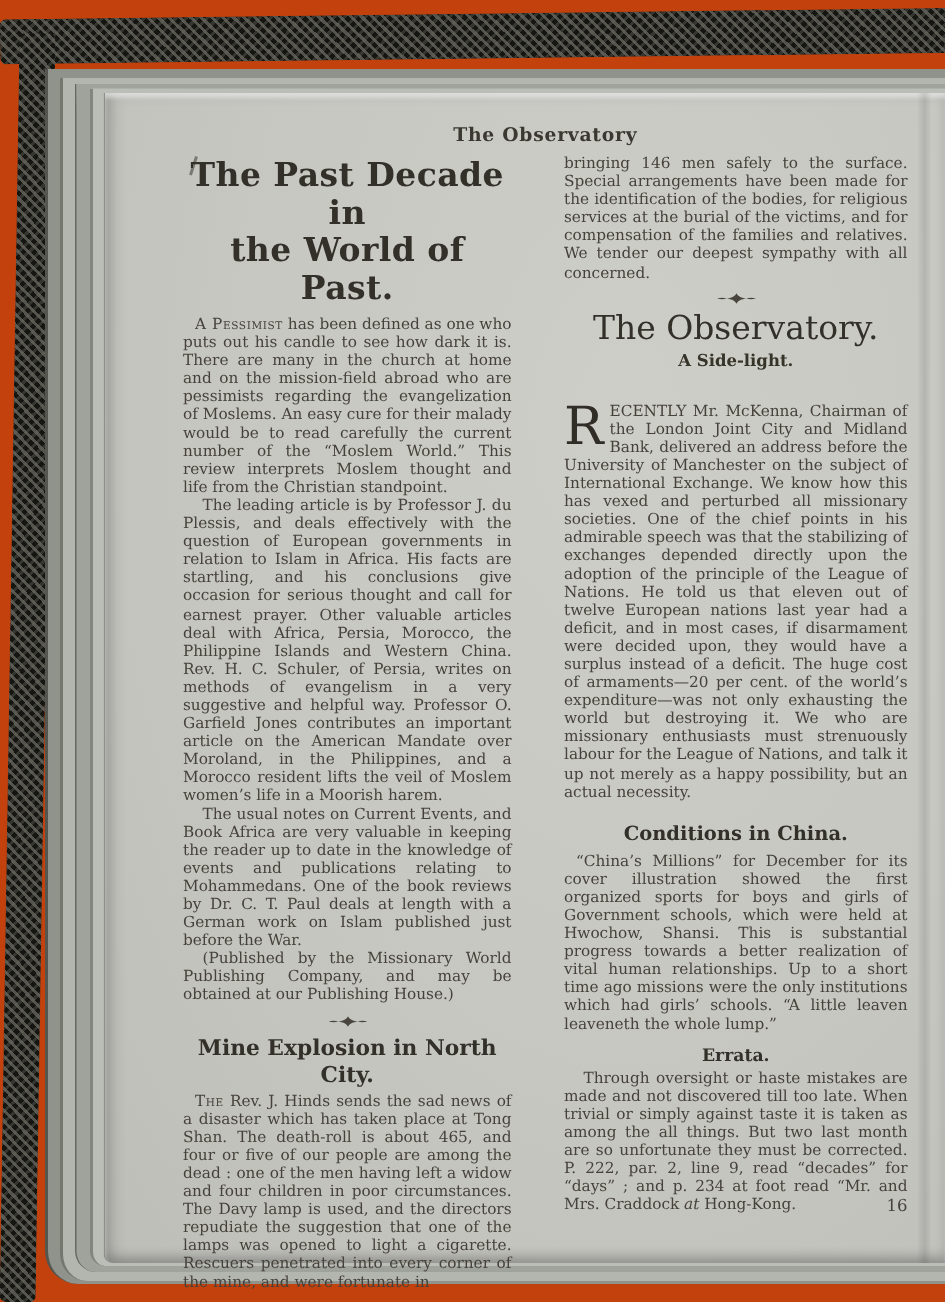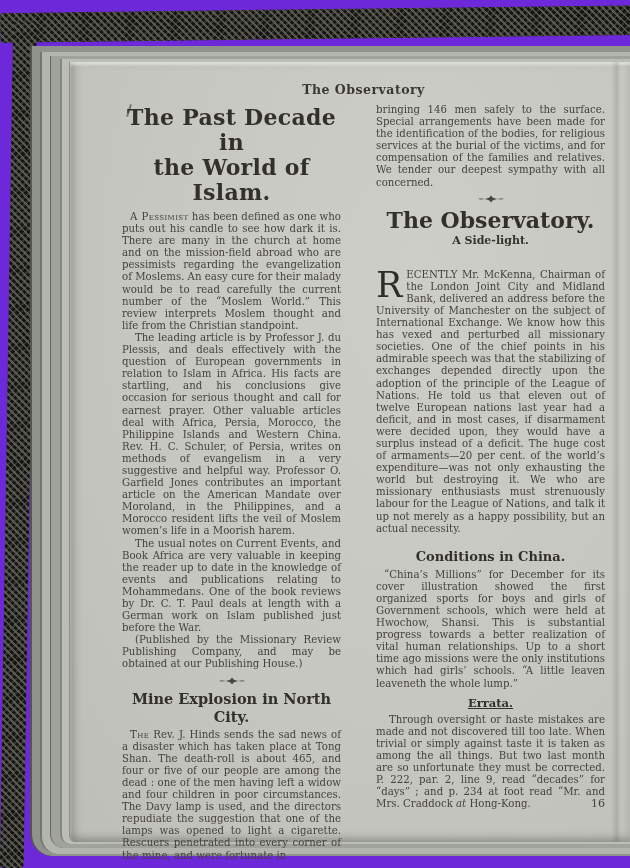--- a/index.html
+++ b/index.html
@@ -1,18 +1,18 @@
 <!DOCTYPE html>
 <html><head>
 <meta charset="utf-8">
 <style>
   html,body { margin:0; padding:0; background:#000; }
   .scene {
     position:relative; width:630px; height:868px; overflow:hidden;
-    background:#6d28d9;
+    background:#c2410c;
     font-family:"DejaVu Serif", serif;
   }
   
   .cover {
     position:absolute;
     background-color:#151512;
     background-image:
       repeating-linear-gradient(45deg, rgba(105,104,96,.75) 0 2px, transparent 2px 5px),
       repeating-linear-gradient(-45deg, rgba(80,80,74,.55) 0 2px, transparent 2px 5px);
     border-radius:4px;
@@ -49,27 +49,27 @@
   }
   .cols { display:flex; gap:35px; margin-top:7px; }
   .col-l { width:219px; }
   .col-r { width:229px; }
 
   .big-title {
     margin:1px 0 6px; text-align:center; font-weight:bold;
     font-size:22px; line-height:25px; color:#33302a; letter-spacing:.3px;
   }
   .obs-title {
-    margin:4px 0 0; text-align:center; font-weight:bold;
+    margin:4px 0 0; text-align:center; font-weight:normal;
     font-size:22px; line-height:26px; color:#33302a;
   }
   .subtitle { text-align:center; font-weight:bold; font-size:11px; line-height:14px; margin:1px 0 21px; color:#363329; }
   .crosshead { margin:5px 0 3px; text-align:center; font-weight:bold; font-size:14.5px; line-height:18px; color:#33302a; }
   .crosshead.sm { font-size:13px; margin-top:13px; }
-  .crosshead.xs { font-size:11.5px; margin:4px 0 2px;text-decoration:underline; }
+  .crosshead.xs { font-size:11.5px; margin:4px 0 2px; }
 
   p.body {
     margin:0; font-size:10.2px; line-height:12.1px;
     text-align:justify; text-indent:13px; color:#46423b;
   }
   p.body.noind { text-indent:0; }
   p.body.ind-sm { text-indent:8px; }
   .sc { font-variant:small-caps; letter-spacing:.4px; }
   .dropcap {
     float:left; font-size:35px; line-height:29px; height:33px;
@@ -96,26 +96,26 @@
     <div class="stray"></div>
 
     <div class="content">
       <div class="running-head">The Observatory</div>
 
       <div class="cols">
 
         <div class="col-l">
           <h1 class="big-title">
             <span>The Past Decade in</span><br>
-            <span>the World of Islam.</span>
+            <span>the World of Past.</span>
           </h1>
           <p class="body ind-sm"><span class="sc">A Pessimist</span> <span>has been defined as one who puts out his candle to see how dark it is.  There are many in the church at home and on the mission-field abroad who are pessimists regarding the evangelization of Moslems.  An easy cure for their malady would be to read carefully the current number of the “Moslem World.” This review interprets Moslem thought and life from the Christian standpoint.</span></p>
           <p class="body">The leading article is by Professor J. du Plessis, and deals effectively with the question of European governments in relation to Islam in Africa.  His facts are startling, and his conclusions give occasion for serious thought and call for earnest prayer.  Other valuable articles deal with Africa, Persia, Morocco, the Philippine Islands and Western China. Rev. H. C. Schuler, of Persia, writes on methods of evangelism in a very suggestive and helpful way.  Professor O. Garfield Jones contributes an important article on the American Mandate over Moroland, in the Philippines, and a Morocco resident lifts the veil of Moslem women’s life in a Moorish harem.</p>
           <p class="body">The usual notes on Current Events, and Book Africa are very valuable in keeping the reader up to date in the knowledge of events and publications relating to Mohammedans.  One of the book reviews by Dr. C. T. Paul deals at length with a German work on Islam published just before the War.</p>
-          <p class="body">(Published by the Missionary Review Publishing Company, and may be obtained at our Publishing House.)</p>
+          <p class="body">(Published by the Missionary World Publishing Company, and may be obtained at our Publishing House.)</p>
 
           <div class="orn">
             <svg viewBox="0 0 44 12" width="26" height="8">
                 <path d="M22 0 C24 4 28 5.2 33 6 C28 6.8 24 8 22 12 C20 8 16 6.8 11 6 C16 5.2 20 4 22 0 Z M0 6 C4 4.8 8 5 11 6 C8 7 4 7.2 0 6 Z M44 6 C40 4.8 36 5 33 6 C36 7 40 7.2 44 6 Z"></path>
               </svg>
           </div>
 
           <h2 class="crosshead">Mine Explosion in North City.</h2>
           <p class="body ind-sm"><span class="sc">The</span> <span>Rev. J. Hinds sends the sad news of a disaster which has taken place at Tong Shan.  The death-roll is about 465, and four or five of our people are among the dead : one of the men having left a widow and four children in poor circumstances.  The Davy lamp is used, and the directors repudiate the suggestion that one of the lamps was opened to light a cigarette.  Rescuers penetrated into every corner of the mine, and were fortunate in</span></p>
         </div>

